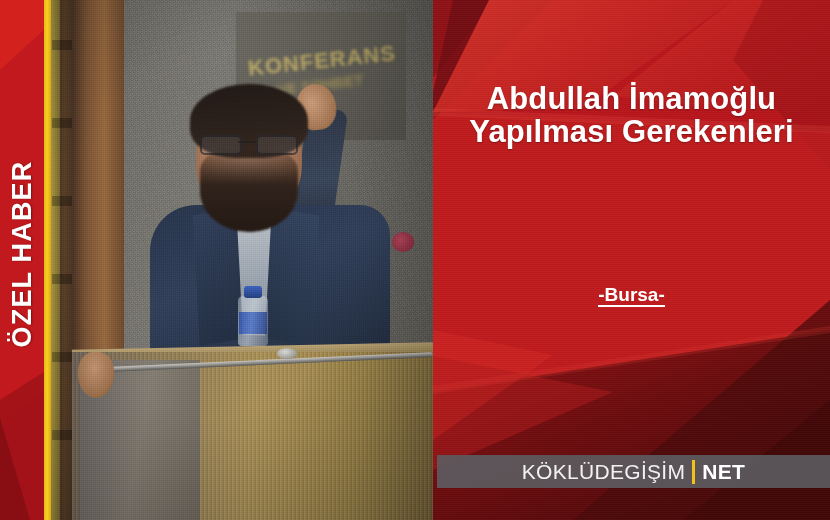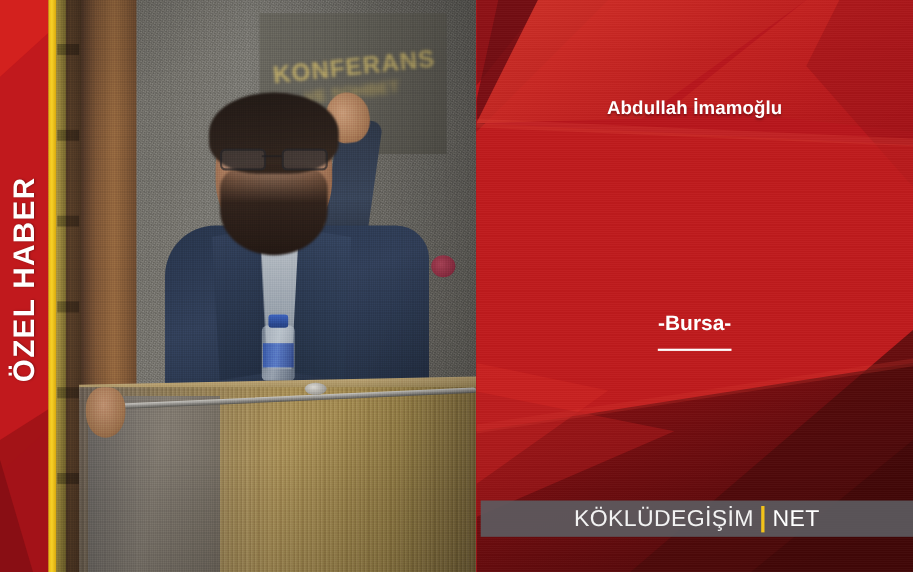--- a/index.html
+++ b/index.html
@@ -235,39 +235,39 @@
     position:absolute;left:0;top:0;width:397px;height:520px;
     background-image:repeating-linear-gradient(0deg,rgba(255,255,255,.022) 0 1px,rgba(0,0,0,.022) 1px 2px);
     pointer-events:none;
   }
 
   
   #headline{
     position:absolute;left:433px;top:82px;width:397px;
     text-align:center;
     color:#ffffff;
-    font-size:17px;
+    font-size:31px;
     font-weight:700;
     line-height:33px;
     letter-spacing:.1px;
     text-shadow:0 1px 2px rgba(0,0,0,.30);
     user-select:none;
   }
   #headline .hl{display:block;white-space:nowrap;}
   #subtitle{
     position:absolute;left:433px;top:284px;width:397px;
     text-align:center;
     color:#ffffff;
     font-size:19px;
     font-weight:600;
     user-select:none;
   }
   #subtitle span{
     border-bottom:2px solid #ffffff;
-    padding-bottom:12px;
+    padding-bottom:0;
   }
 
   
   #badge{
     position:absolute;left:0;top:0;width:44px;height:520px;
     background:#c2181e;
     overflow:hidden;
   }
   #badge-facets{position:absolute;left:0;top:0;width:44px;height:520px;}
   #badge-label{
@@ -297,21 +297,21 @@
     user-select:none;
   }
   #wm-inner{display:flex;align-items:flex-start;gap:0;}
   #wm-main{
     color:#f2f2f2;font-size:21px;font-weight:400;letter-spacing:.3px;
   }
   #wm-divider{
     width:3px;height:24px;background:#f2c21a;margin:0 7px;
   }
   #wm-net{
-    color:#ffffff;font-size:21px;font-weight:400;letter-spacing:.3px;
+    color:#ffffff;font-size:21px;font-weight:700;letter-spacing:.3px;
   }
 </style>
 </head>
 <body>
 
 <div id="stage">
 
   <div id="photo">
     <div class="wall-green"></div>
     <div class="wall-grey"></div>
@@ -406,20 +406,21 @@
       <polygon points="250,520 397,400 397,520" fill="#3c0607" opacity="0.6"></polygon>
 
       <polygon points="0,108 397,126 397,133 0,116" fill="#e0473a" opacity="0.25"></polygon>
       <polygon points="0,386 397,326 397,333 0,394" fill="#d93a30" opacity="0.22"></polygon>
     </svg>
     <div class="red-grain"></div>
   </div>
 
   <div id="headline">
     <span class="hl">Abdullah İmamoğlu</span>
+    <span class="hl">Yapılması Gerekenleri</span>
   </div>
 
   <div id="subtitle">
     <span>-Bursa-</span>
   </div>
 
   <div id="badge">
     <svg id="badge-facets" viewBox="0 0 44 520" preserveAspectRatio="none">
       <rect x="0" y="0" width="44" height="520" fill="#c2181e"></rect>
       <polygon points="0,0 44,0 44,30 0,70" fill="#d8241f" opacity="0.75"></polygon>

